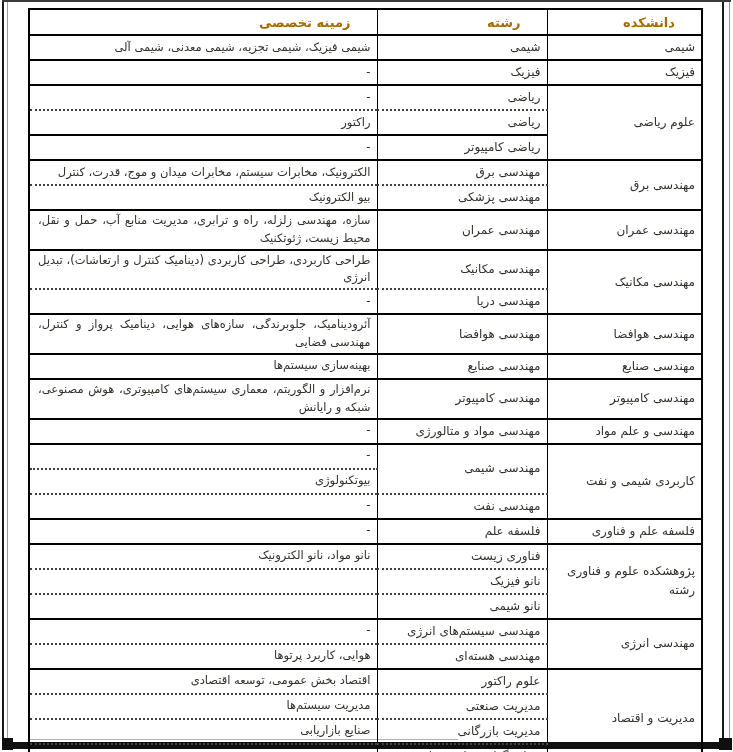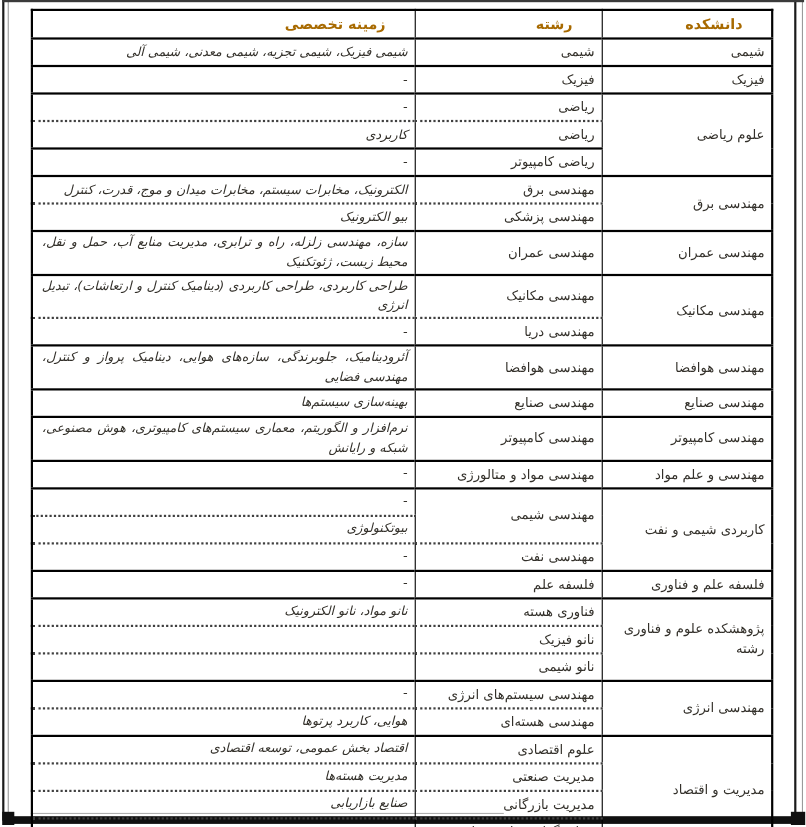--- a/index.html
+++ b/index.html
@@ -34,21 +34,21 @@
     border:1px solid #000;border-bottom:2px solid #000;
     white-space:nowrap;overflow:visible;margin-left:48px;
   }
   td{
     font-size:11.5px;color:#33302a;line-height:1.55;
     border-left:1px solid #000;border-right:1px solid #000;
     padding:1px 6px;height:21px;vertical-align:middle;
   }
   td.col-faculty{text-align:right;font-size:12px;}
   td.col-field{text-align:right;font-size:12px;}
-  td.col-area{text-align:justify;padding-left:8px;font-style:italic;}
+  td.col-area{text-align:justify;padding-left:8px;}
   tr.sep-solid td{border-top:2px solid #000;}
   tr.sep-dash td{border-top:2px dotted #3f3f3f;}
 </style>
 </head>
 <body>
 
 <div class="vline line-left-a"></div>
 <div class="vline line-left-b"></div>
 <div class="vline line-right-a"></div>
 <div class="vline line-right-b"></div>
@@ -83,21 +83,21 @@
           <td class="col-field" rowspan="1">فیزیک</td>
           <td class="col-area">-</td>
         </tr>
         <tr class="sep-solid">
           <td class="col-faculty" rowspan="3">علوم ریاضی</td>
           <td class="col-field" rowspan="1">ریاضی</td>
           <td class="col-area">-</td>
         </tr>
         <tr class="sep-dash">
           <td class="col-field" rowspan="1">ریاضی</td>
-          <td class="col-area">کاربردی</td>
+          <td class="col-area">راکتور</td>
         </tr>
         <tr class="sep-solid">
           <td class="col-field" rowspan="1">ریاضی کامپیوتر</td>
           <td class="col-area">-</td>
         </tr>
         <tr class="sep-solid">
           <td class="col-faculty" rowspan="2">مهندسی برق</td>
           <td class="col-field" rowspan="1">مهندسی برق</td>
           <td class="col-area">الکترونیک، مخابرات سیستم، مخابرات میدان و موج، قدرت، کنترل</td>
         </tr>
@@ -151,21 +151,21 @@
           <td class="col-field" rowspan="1">مهندسی نفت</td>
           <td class="col-area">-</td>
         </tr>
         <tr class="sep-solid">
           <td class="col-faculty" rowspan="1">فلسفه علم و فناوری</td>
           <td class="col-field" rowspan="1">فلسفه علم</td>
           <td class="col-area">-</td>
         </tr>
         <tr class="sep-solid">
           <td class="col-faculty" rowspan="3">پژوهشکده علوم و فناوری رشته</td>
-          <td class="col-field" rowspan="1">فناوری هسته</td>
+          <td class="col-field" rowspan="1">فناوری زیست</td>
           <td class="col-area">نانو مواد، نانو الکترونیک</td>
         </tr>
         <tr class="sep-dash">
           <td class="col-field" rowspan="1">نانو فیزیک</td>
           <td class="col-area"></td>
         </tr>
         <tr class="sep-dash">
           <td class="col-field" rowspan="1">نانو شیمی</td>
           <td class="col-area"></td>
         </tr>
@@ -173,26 +173,26 @@
           <td class="col-faculty" rowspan="2">مهندسی انرژی</td>
           <td class="col-field" rowspan="1">مهندسی سیستم‌های انرژی</td>
           <td class="col-area">-</td>
         </tr>
         <tr class="sep-dash">
           <td class="col-field" rowspan="1">مهندسی هسته‌ای</td>
           <td class="col-area">هوایی، کاربرد پرتوها</td>
         </tr>
         <tr class="sep-solid">
           <td class="col-faculty" rowspan="4">مدیریت و اقتصاد</td>
-          <td class="col-field" rowspan="1">علوم اقتصادی</td>
+          <td class="col-field" rowspan="1">علوم راکتور</td>
           <td class="col-area">اقتصاد بخش عمومی، توسعه اقتصادی</td>
         </tr>
         <tr class="sep-dash">
           <td class="col-field" rowspan="1">مدیریت صنعتی</td>
-          <td class="col-area">مدیریت هسته‌ها</td>
+          <td class="col-area">مدیریت سیستم‌ها</td>
         </tr>
         <tr class="sep-dash">
           <td class="col-field" rowspan="1">مدیریت بازرگانی</td>
           <td class="col-area">صنایع بازاریابی</td>
         </tr>
         <tr class="sep-dash">
           <td class="col-field" rowspan="1">سیاستگذاری علم و فناوری</td>
           <td class="col-area">-</td>
         </tr>
       </tbody>

